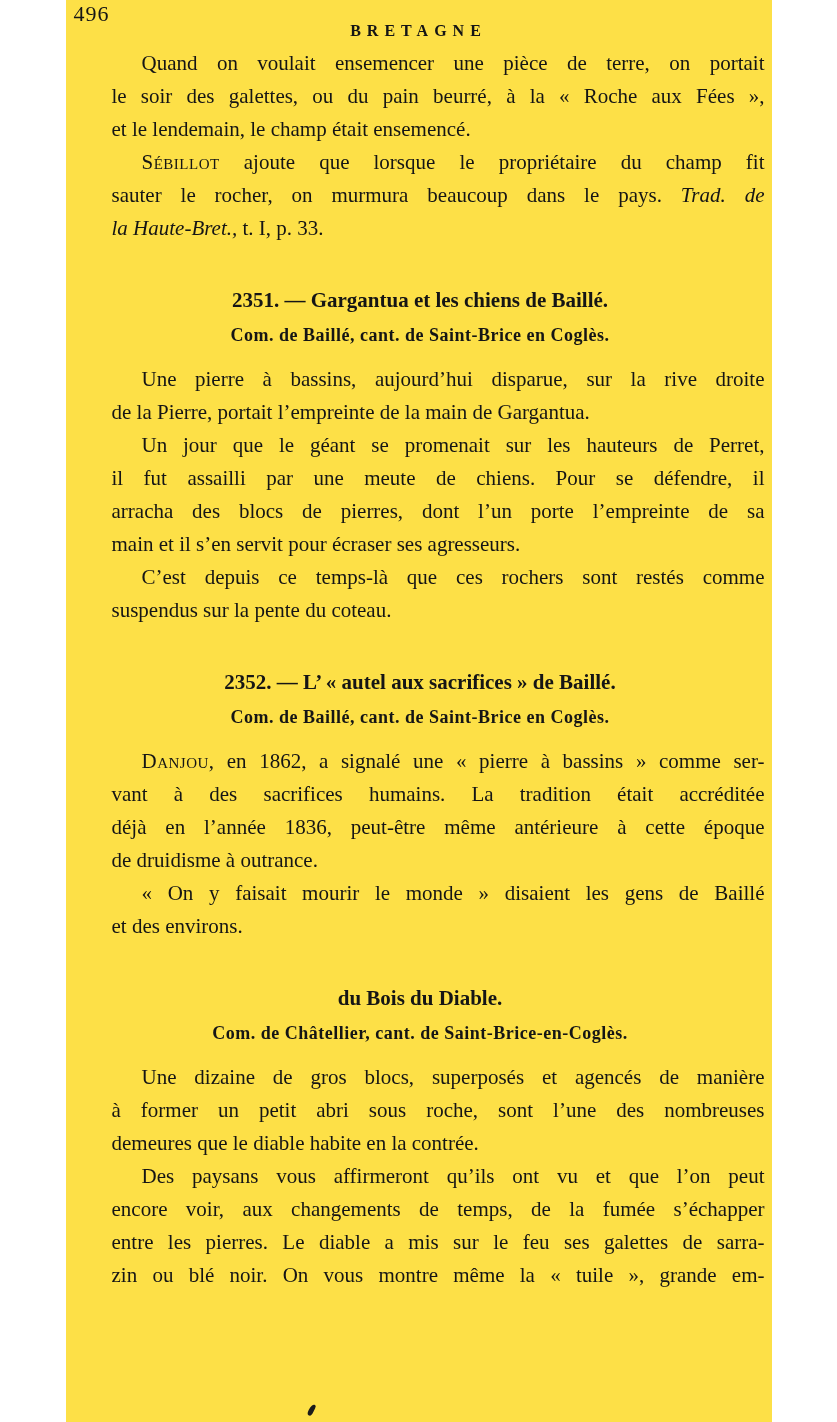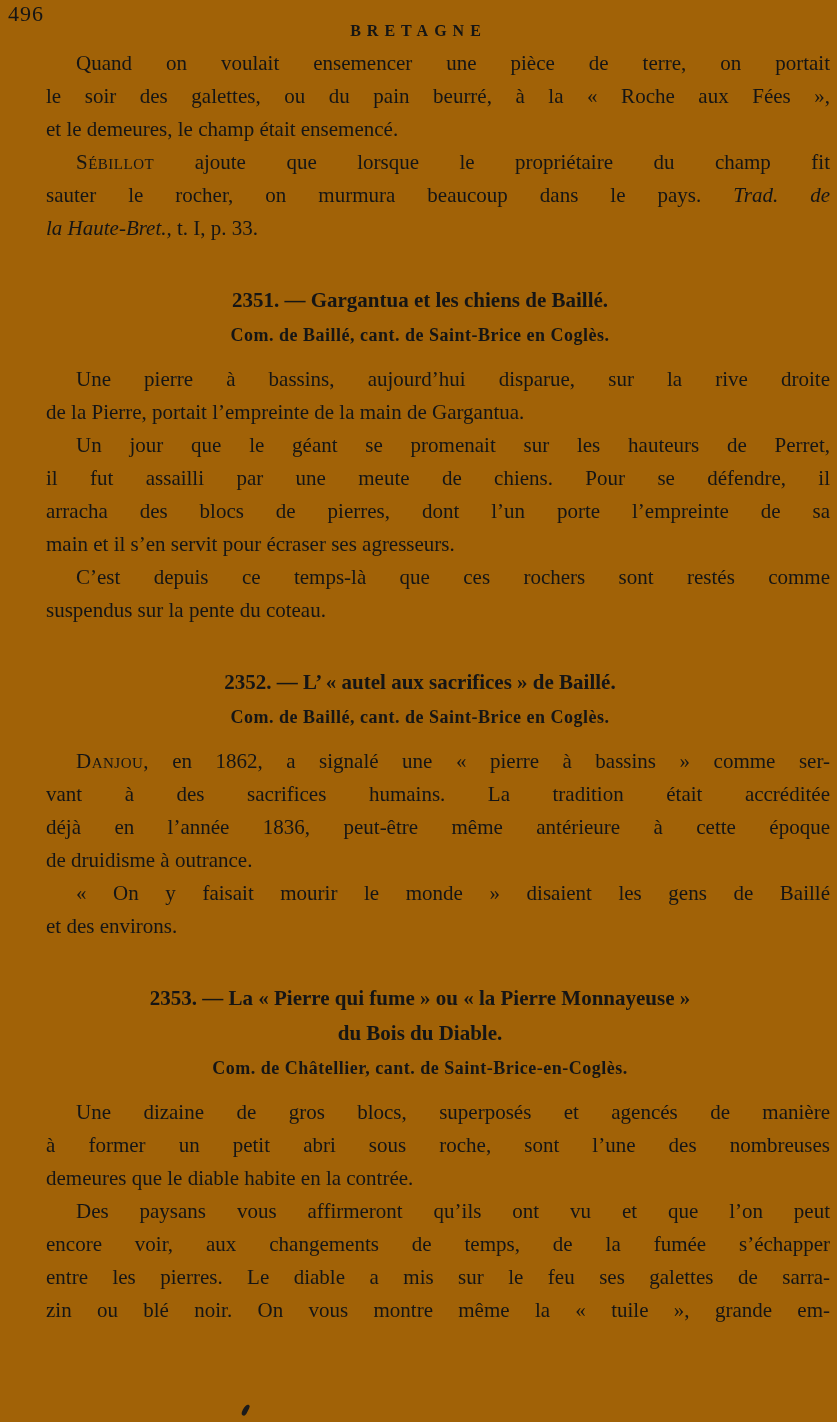--- a/index.html
+++ b/index.html
@@ -2,24 +2,24 @@
 <html lang="fr"><head>
 <meta charset="utf-8">
 <style>
   html, body {
     margin: 0;
     padding: 0;
     background: #ffffff;
   }
   .page {
     position: relative;
-    width: 837px;
+    width: 706px;
     height: 1422px;
     margin: 0 auto;
-    background: #a16207;
+    background: #fde047;
     color: #151515;
     font-family: "Liberation Serif", "DejaVu Serif", serif;
     overflow: hidden;
     box-sizing: border-box;
   }
   
   .running-header {
     position: relative;
     height: 34px;
     padding-top: 3px;
@@ -98,21 +98,21 @@
     <span class="page-number">496</span>
     <span class="running-title">BRETAGNE</span>
   </div>
 
   <div class="body-block">
 
     <div class="intro">
       <div class="para">
         <div class="line indent">Quand on voulait ensemencer une pièce de terre, on portait</div>
         <div class="line">le soir des galettes, ou du pain beurré, à la « Roche aux Fées »,</div>
-        <div class="line last">et le demeures, le champ était ensemencé.</div>
+        <div class="line last">et le lendemain, le champ était ensemencé.</div>
       </div>
       <div class="para">
         <div class="line indent"><span class="sc">Sébillot</span><span> ajoute que lorsque le propriétaire du champ fit</span></div>
         <div class="line"><span>sauter le rocher, on murmura beaucoup dans le pays. </span><span class="it">Trad. de</span></div>
         <div class="line last"><span class="it">la Haute-Bret.,</span><span> t. I, p. 33.</span></div>
       </div>
     </div>
 
     <div>
       <div class="section-head">
@@ -151,21 +151,20 @@
         </div>
         <div class="para">
           <div class="line indent">« On y faisait mourir le monde » disaient les gens de Baillé</div>
           <div class="line last">et des environs.</div>
         </div>
       </div>
     </div>
 
     <div>
       <div class="section-head">
-        <div class="sec-title">2353. — La « Pierre qui fume » ou « la Pierre Monnayeuse »</div>
         <div class="sec-title">du Bois du Diable.</div>
         <div class="sec-sub">Com. de Châtellier, cant. de Saint-Brice-en-Coglès.</div>
       </div>
       <div class="sec-body">
         <div class="para">
           <div class="line indent">Une dizaine de gros blocs, superposés et agencés de manière</div>
           <div class="line">à former un petit abri sous roche, sont l’une des nombreuses</div>
           <div class="line last">demeures que le diable habite en la contrée.</div>
         </div>
         <div class="para">

